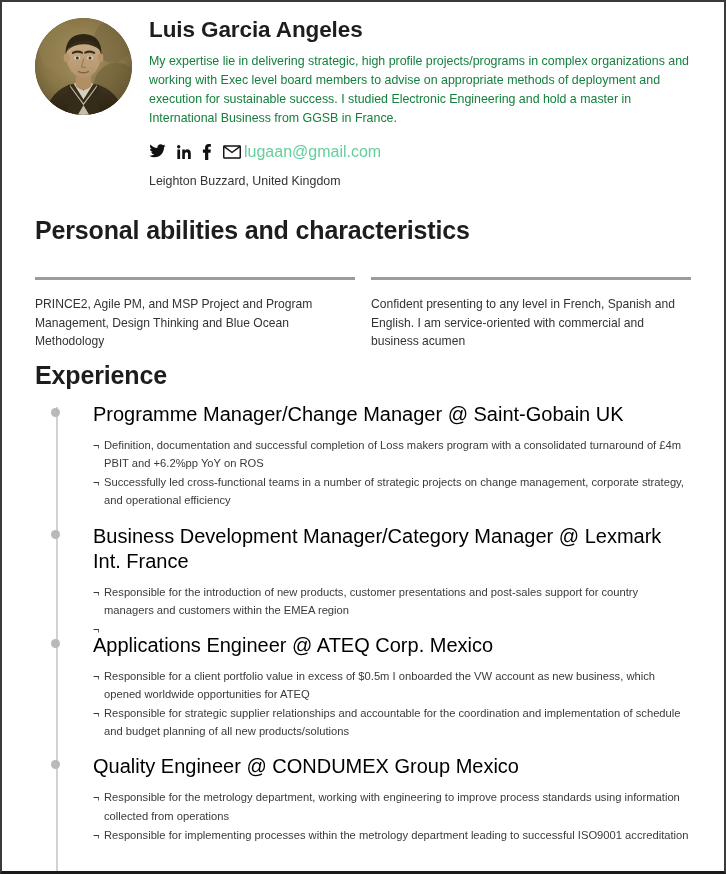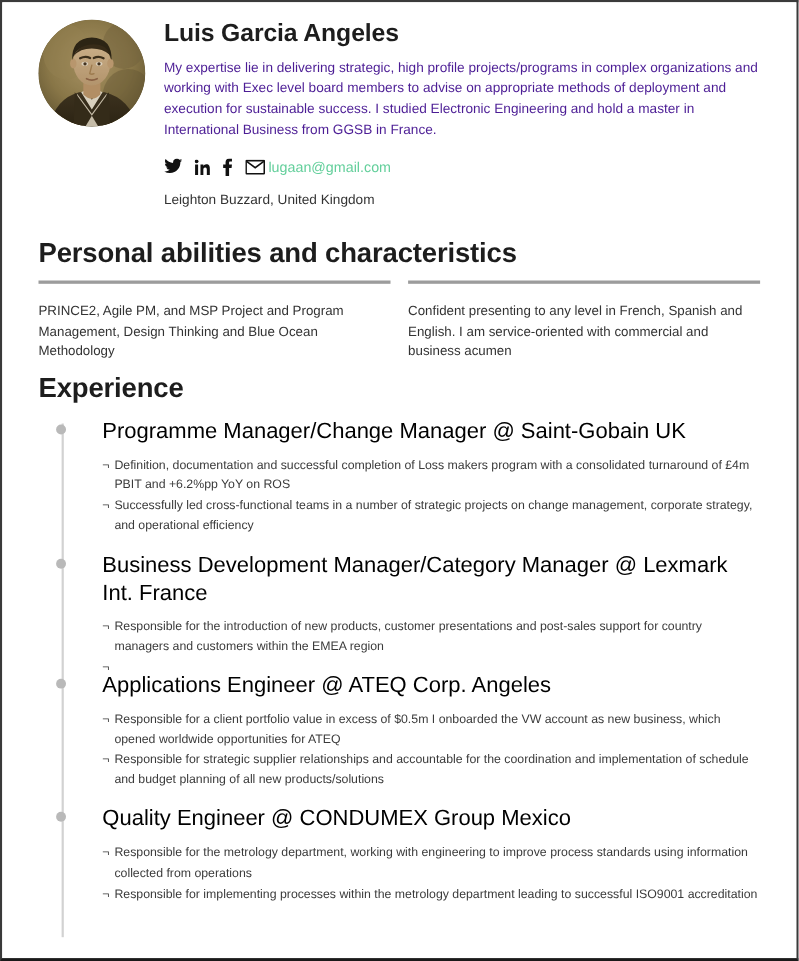--- a/index.html
+++ b/index.html
@@ -60,42 +60,42 @@
     font-size: 22.5px;
     font-weight: bold;
     color: #1d1d1d;
     letter-spacing: -0.1px;
     line-height: 1.1;
     margin: 0 0 9px 0;
   }
   .summary {
     font-size: 12.4px;
     line-height: 1.53;
-    color: #4c1d95;
+    color: #15803d;
     margin: 0;
     max-width: 545px;
   }
 
   .social-row {
     display: flex;
     align-items: center;
     margin-top: 14px;
     margin-bottom: 10px;
     height: 20px;
   }
   .social-row .sicon {
     display: inline-flex;
     align-items: center;
     justify-content: center;
     margin-right: 11px;
     color: #111;
   }
   .social-row .sicon svg { display: block; }
   .email {
-    font-size: 13px;
+    font-size: 16px;
     color: #63cf9b;
     margin-left: 1px;
     text-decoration: none;
     line-height: 1;
   }
 
   .contact-lines {
     font-size: 12.4px;
     line-height: 1.47;
     color: #333333;
@@ -107,21 +107,21 @@
     font-weight: bold;
     color: #1d1d1d;
     letter-spacing: -0.15px;
     margin: 0;
   }
   #abilities-section { margin-top: 26px; }
 
   .two-col {
     display: flex;
     gap: 16px;
-    margin-top: 10px;
+    margin-top: 32px;
   }
   .col { flex: 1 1 0; min-width: 0; }
   .col-rule {
     height: 3px;
     background: #9c9c9c;
     margin-bottom: 15px;
   }
   .col-text {
     font-size: 12.1px;
     line-height: 1.55;
@@ -324,21 +324,21 @@
             </ul>
           </div>
           <div class="job">
             <div class="job-title">Business Development Manager/Category Manager @ Lexmark Int. France</div>
             <ul class="job-bullets">
               <li><span class="bmark">¬</span><span>Responsible for the introduction of new products, customer presentations and post-sales support for country managers and customers within the EMEA region</span></li>
               <li><span class="bmark">¬</span></li>
             </ul>
           </div>
           <div class="job">
-            <div class="job-title">Applications Engineer @ ATEQ Corp. Angeles</div>
+            <div class="job-title">Applications Engineer @ ATEQ Corp. Mexico</div>
             <ul class="job-bullets">
               <li><span class="bmark">¬</span><span>Responsible for a client portfolio value in excess of $0.5m I onboarded the VW account as new business, which opened worldwide opportunities for ATEQ</span></li>
               <li><span class="bmark">¬</span><span>Responsible for strategic supplier relationships and accountable for the coordination and implementation of schedule and budget planning of all new products/solutions</span></li>
             </ul>
           </div>
           <div class="job">
             <div class="job-title">Quality Engineer @ CONDUMEX Group Mexico</div>
             <ul class="job-bullets">
               <li><span class="bmark">¬</span><span>Responsible for the metrology department, working with engineering to improve process standards using information collected from operations</span></li>
               <li><span class="bmark">¬</span><span>Responsible for implementing processes within the metrology department leading to successful ISO9001 accreditation</span></li>

